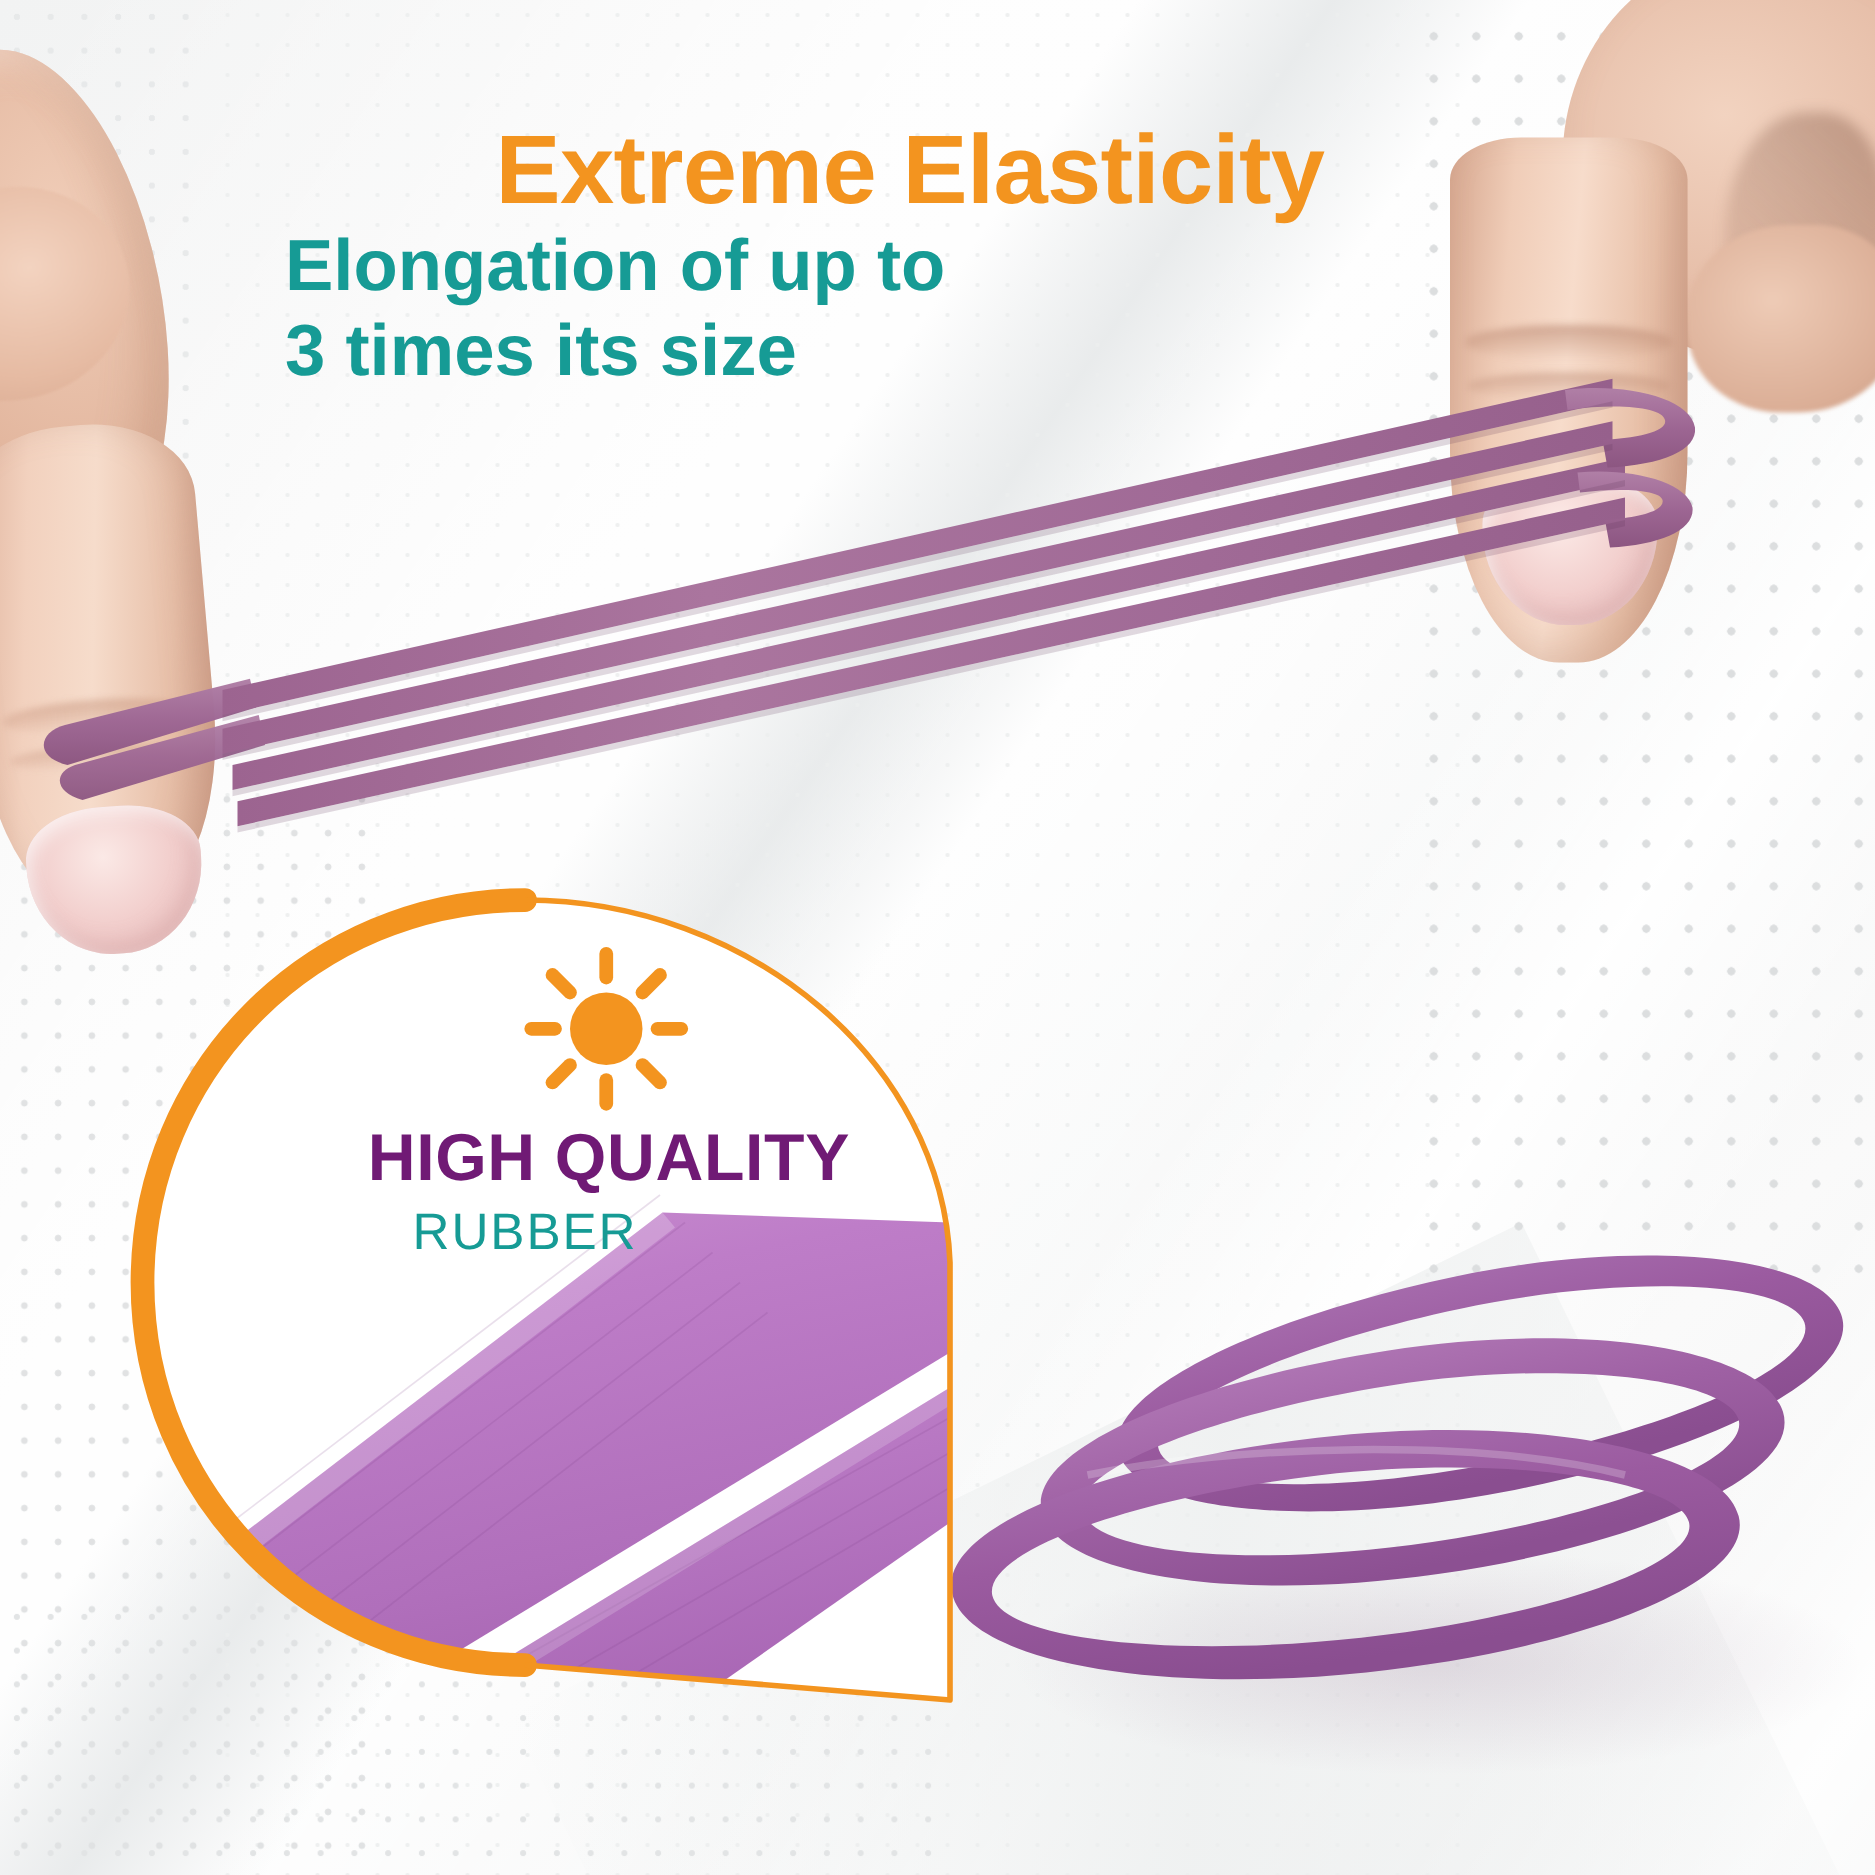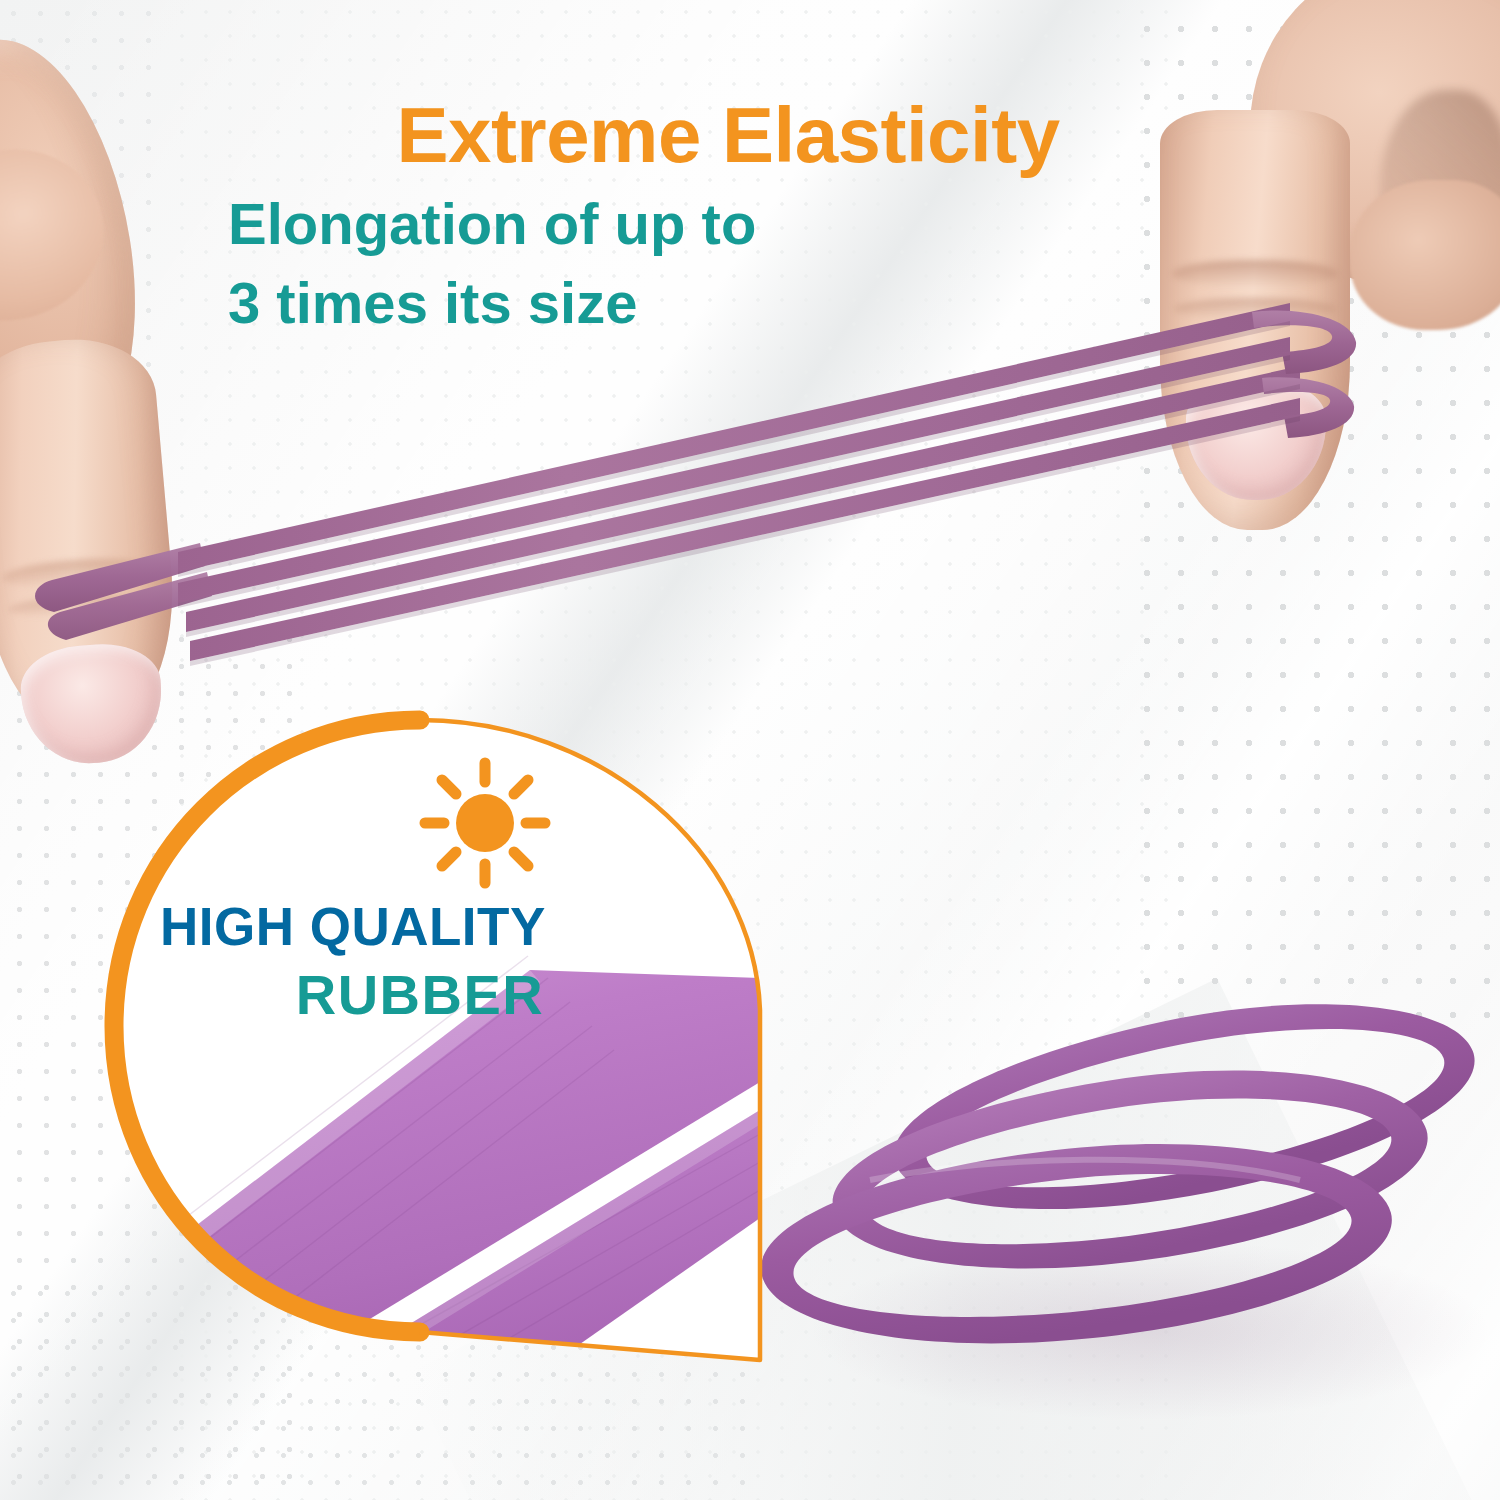--- a/index.html
+++ b/index.html
@@ -118,21 +118,21 @@
     line-height: 1.02;
     white-space: nowrap;
     text-align: center;
   }
   .headline .h-sub {
     display: block;
     color: #169B95;
     font-size: 58px;
     font-weight: bold;
     line-height: 1.1;
-    margin-top: 16px;
+    margin-top: 5px;
     white-space: nowrap;
   }
 
   
   .hand { position: absolute; }
 
   
   .hand-left { left: -30px; top: 40px; width: 330px; height: 700px; }
   .hand-left .palm {
     position: absolute;
@@ -257,34 +257,34 @@
     position: absolute;
     left: 0; top: 0;
     width: 680px;
     text-align: center;
     pointer-events: none;
   }
   .badge-title {
     position: absolute;
     left: 60px; top: 186px;
     width: 520px;
-    text-align: left;
-    color: #0369a1;
+    text-align: right;
+    color: #701a75;
     font-size: 53px;
     font-weight: bold;
     letter-spacing: 0.5px;
     white-space: nowrap;
   }
   .badge-sub {
     position: absolute;
     left: 60px; top: 252px;
     width: 520px;
     color: #169B95;
-    font-size: 56px;
-    font-weight: bold;
+    font-size: 41px;
+    font-weight: normal;
     letter-spacing: 1.5px;
     white-space: nowrap;
   }
 </style>
 </head>
 <body>
 
 <div id="stage">
 
   <div class="bg-base"></div>

